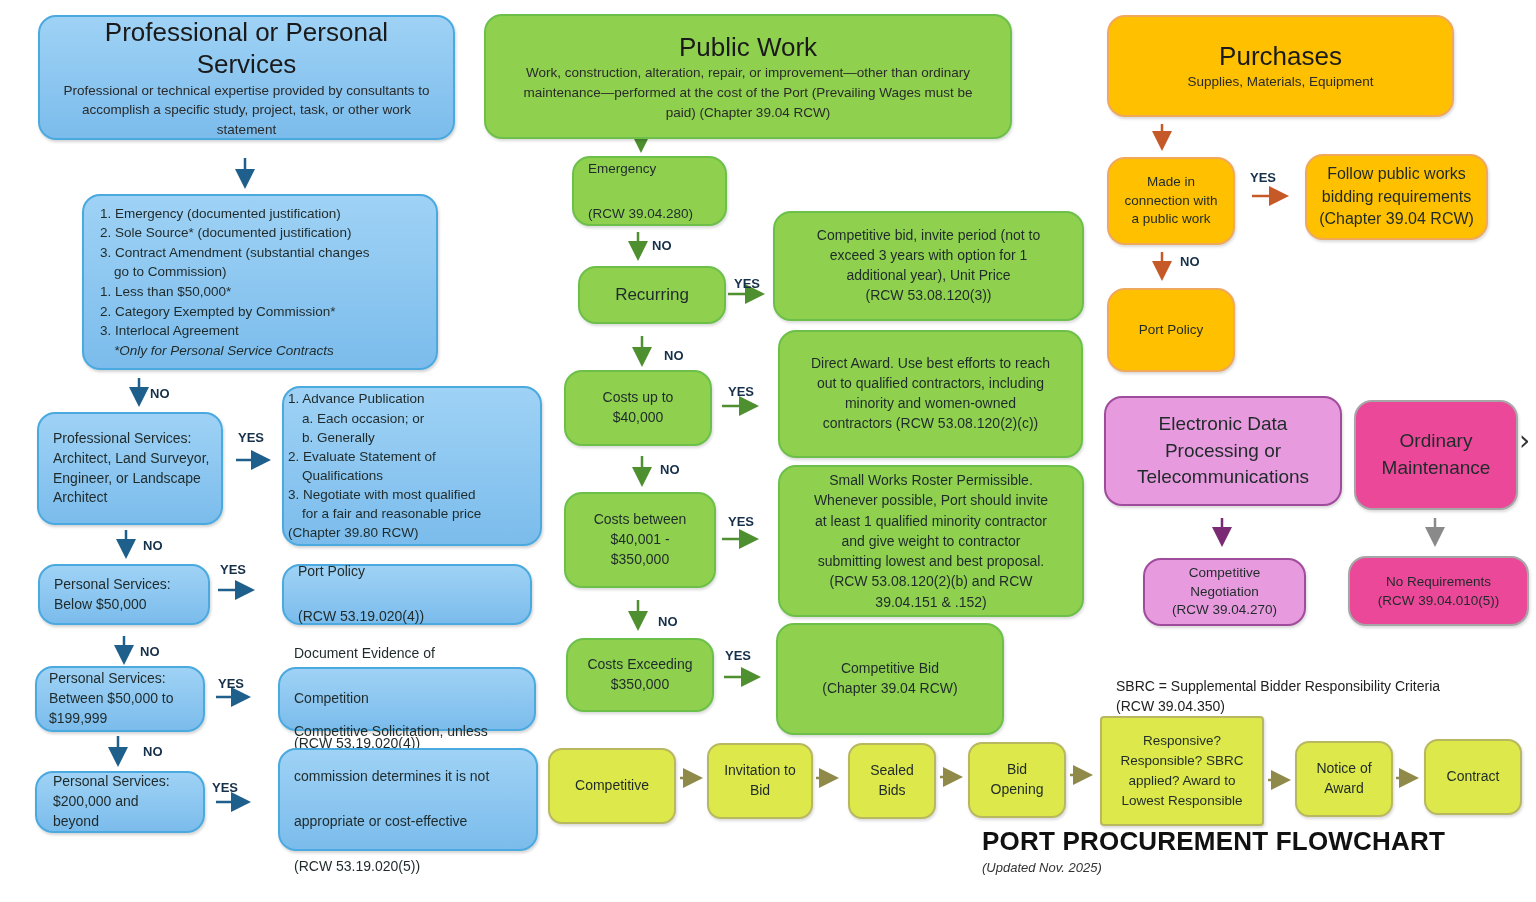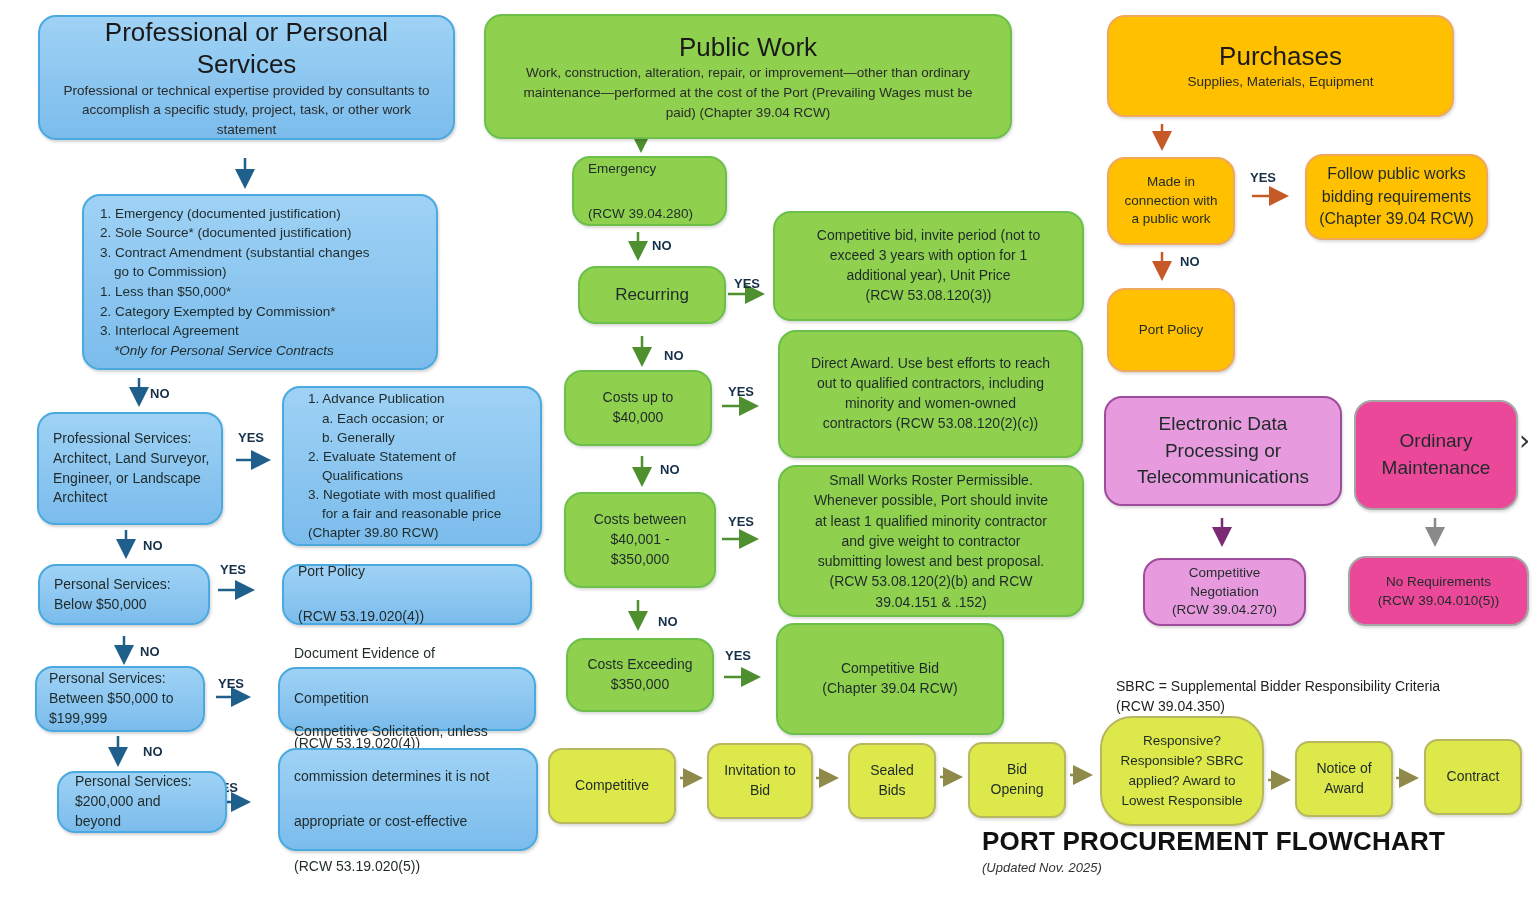--- a/index.html
+++ b/index.html
@@ -129,21 +129,21 @@
   <span class="item ind">go to Commission)</span>
   <span class="item">1. Less than $50,000*</span>
   <span class="item">2. Category Exempted by Commission*</span>
   <span class="item">3. Interlocal Agreement</span>
   <span class="item ital ind">*Only for Personal Service Contracts</span>
 </div>
 
 <div class="box blue left" style="left:37px;top:412px;width:186px;height:113px;">
   <span>Professional Services: Architect, Land Surveyor, Engineer, or Landscape Architect</span>
 </div>
-<div class="box blue" style="left:282px;top:386px;width:260px;height:160px;padding-left:24px;font-size:13.5px;line-height:1.42;">
+<div class="box blue" style="left:282px;top:386px;width:260px;height:160px;padding-left:4px;font-size:13.5px;line-height:1.42;">
   <span class="item">1. Advance Publication</span>
   <span class="item ind">a. Each occasion; or</span>
   <span class="item ind">b. Generally</span>
   <span class="item">2. Evaluate Statement of</span>
   <span class="item ind">Qualifications</span>
   <span class="item">3. Negotiate with most qualified</span>
   <span class="item ind">for a fair and reasonable price</span>
   <span class="item">(Chapter 39.80 RCW)</span>
 </div>
 
@@ -157,21 +157,21 @@
 
 <div class="box blue left" style="left:35px;top:666px;width:170px;height:66px;padding-left:12px;">
   <span>Personal Services: Between $50,000 to $199,999</span>
 </div>
 <div class="box blue left" style="left:278px;top:667px;width:258px;height:64px;">
   <span class="item">Document Evidence of</span>
   <span class="item">Competition</span>
   <span class="item">(RCW 53.19.020(4))</span>
 </div>
 
-<div class="box blue left" style="left:35px;top:771px;width:170px;height:62px;padding-left:16px;margin-left:22px;">
+<div class="box blue left" style="left:35px;top:771px;width:170px;height:62px;padding-left:16px;">
   <span style="width:130px;">Personal Services: $200,000 and beyond</span>
 </div>
 <div class="box blue left" style="left:278px;top:748px;width:260px;height:103px;">
   <span class="item">Competitive Solicitation, unless</span>
   <span class="item">commission determines it is not</span>
   <span class="item">appropriate or cost-effective</span>
   <span class="item">(RCW 53.19.020(5))</span>
 </div>
 
 <div class="box green center" style="left:484px;top:14px;width:528px;height:125px;">
@@ -268,21 +268,21 @@
 </div>
 <div class="box yellow center" style="left:707px;top:743px;width:106px;height:76px;border-radius:14px;">
   <span style="width:80px;">Invitation to Bid</span>
 </div>
 <div class="box yellow center" style="left:848px;top:743px;width:88px;height:76px;border-radius:14px;">
   <span style="width:60px;">Sealed Bids</span>
 </div>
 <div class="box yellow center" style="left:968px;top:742px;width:98px;height:76px;border-radius:14px;">
   <span style="width:70px;">Bid Opening</span>
 </div>
-<div class="box yellow center" style="left:1100px;top:716px;width:164px;height:110px;border-radius:32px;font-size:13.5px;line-height:1.5;">
+<div class="box yellow center" style="left:1100px;top:716px;width:164px;height:110px;border-radius:4px;font-size:13.5px;line-height:1.5;">
   <span style="width:130px;">Responsive? Responsible? SBRC applied? Award to Lowest Responsible</span>
 </div>
 <div class="box yellow center" style="left:1295px;top:741px;width:98px;height:76px;border-radius:14px;">
   <span style="width:80px;">Notice of Award</span>
 </div>
 <div class="box yellow center" style="left:1424px;top:739px;width:98px;height:76px;border-radius:14px;">
   <span>Contract</span>
 </div>
 
 <div class="foot-title">PORT PROCUREMENT FLOWCHART</div>

